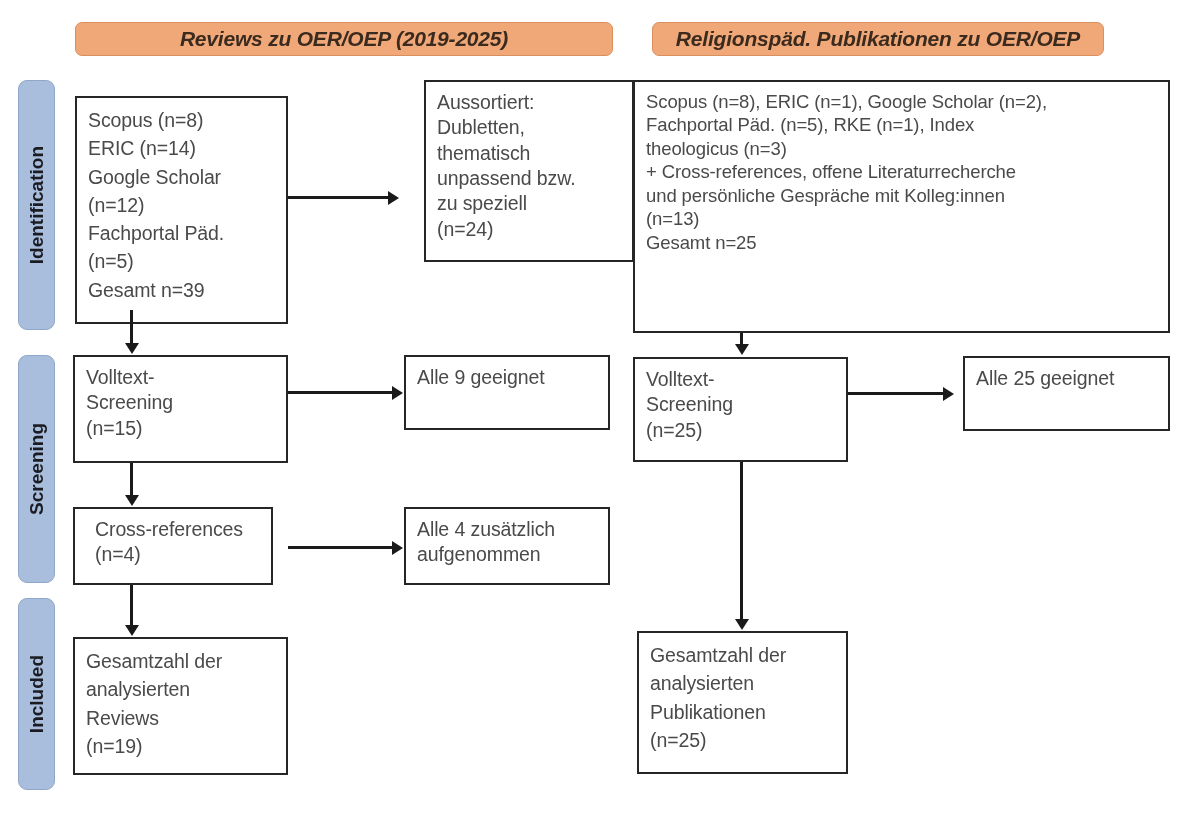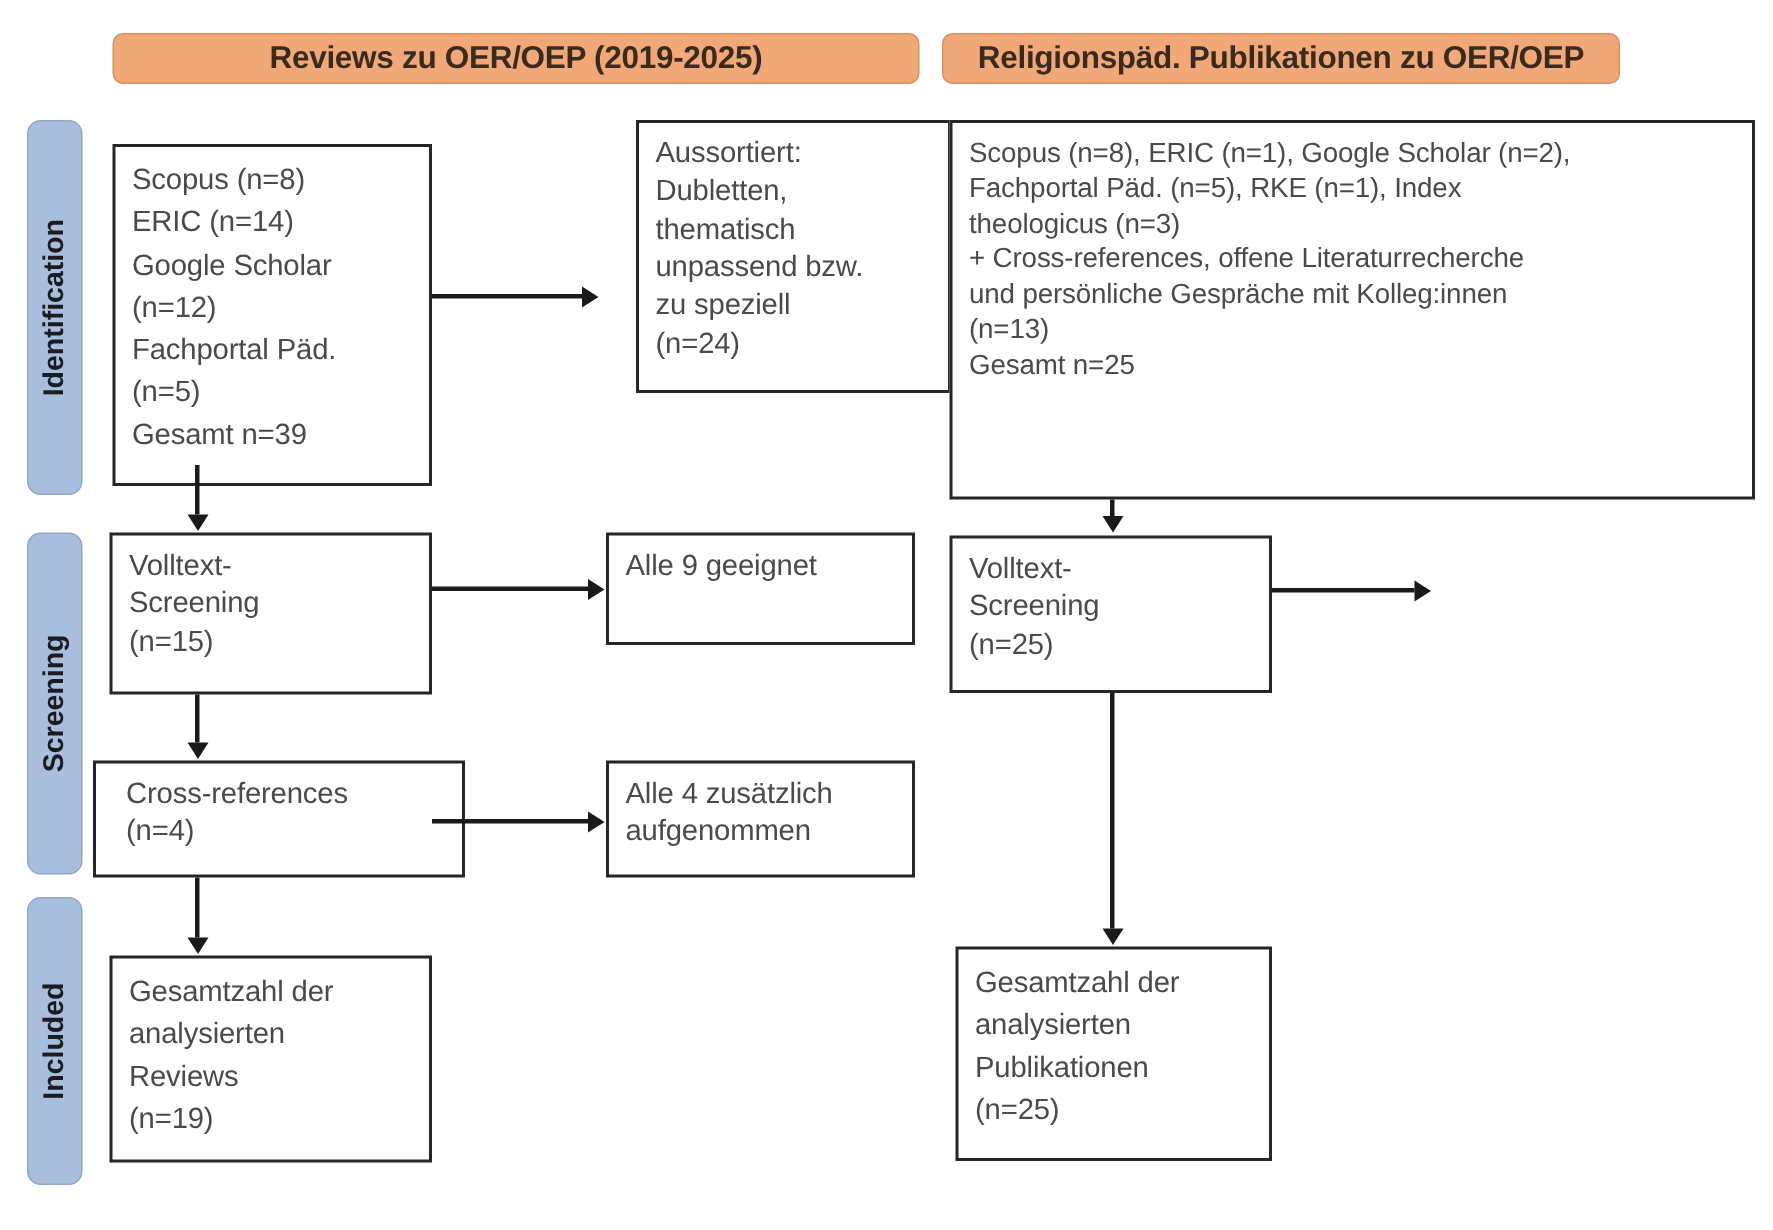--- a/index.html
+++ b/index.html
@@ -27,20 +27,21 @@
     border-radius: 7px;
     color: #3B2A1E;
     font-weight: bold;
     font-size: 21px;
     letter-spacing: -0.2px;
     display: flex;
     align-items: center;
     justify-content: center;
     text-align: center;
     white-space: nowrap;
+    font-style: italic;
   }
 
   
   .stage-pill {
     position: absolute;
     box-sizing: border-box;
     background: #A8BEDC;
     border: 1px solid #8FA7C8;
     border-radius: 9px;
     display: flex;
@@ -103,21 +104,21 @@
 </style>
 </head>
 <body>
 
 <div id="canvas">
 
   <div class="banner" style="left:75px; top:22px; width:538px; height:34px;">
     <span>Reviews zu OER/OEP (2019-2025)</span>
   </div>
 
-  <div class="banner" style="left:628px; top:22px; width:452px; height:34px;">
+  <div class="banner" style="left:652px; top:22px; width:452px; height:34px;">
     <span>Religionspäd. Publikationen zu OER/OEP</span>
   </div>
 
   <div class="stage-pill" style="left:18px; top:80px; width:37px; height:250px;">
     <span>Identification</span>
   </div>
 
   <div class="stage-pill" style="left:18px; top:355px; width:37px; height:228px;">
     <span>Screening</span>
   </div>
@@ -152,21 +153,21 @@
 (n=15)</div>
 
   <div class="box" style="left:404px; top:355px; width:206px; height:75px; white-space:pre-line;">Alle 9 geeignet</div>
 
   <div class="hline" style="left:288px; top:391px; width:104px;"></div>
   <div class="arrow-right" style="left:392px; top:385.5px;"></div>
 
   <div class="vline" style="left:130px; top:463px; height:32px;"></div>
   <div class="arrow-down" style="left:124.5px; top:495px;"></div>
 
-  <div class="box" style="left:62px; top:507px; width:248px; height:78px; white-space:pre-line;padding-left:20px;">Cross-references
+  <div class="box" style="left:73px; top:507px; width:200px; height:78px; white-space:pre-line;padding-left:20px;">Cross-references
 (n=4)</div>
 
   <div class="box" style="left:404px; top:507px; width:206px; height:78px; white-space:pre-line;">Alle 4 zusätzlich
 aufgenommen</div>
 
   <div class="hline" style="left:288px; top:546px; width:104px;"></div>
   <div class="arrow-right" style="left:392px; top:540.5px;"></div>
 
   <div class="vline" style="left:130px; top:585px; height:40px;"></div>
   <div class="arrow-down" style="left:124.5px; top:625px;"></div>
@@ -184,20 +185,21 @@
 (n=13)
 Gesamt n=25</div>
 
   <div class="vline" style="left:740px; top:333px; height:12px;"></div>
   <div class="arrow-down" style="left:734.5px; top:344px;"></div>
 
   <div class="box" style="left:633px; top:357px; width:215px; height:105px; white-space:pre-line;">Volltext-
 Screening
 (n=25)</div>
 
+  <div class="box" style="left:963px; top:356px; width:207px; height:75px; white-space:pre-line;">Alle 25 geeignet</div>
 
   <div class="hline" style="left:848px; top:392px; width:95px;"></div>
   <div class="arrow-right" style="left:943px; top:386.5px;"></div>
 
   <div class="vline" style="left:740px; top:462px; height:157px;"></div>
   <div class="arrow-down" style="left:734.5px; top:619px;"></div>
 
   <div class="box loose" style="left:637px; top:631px; width:211px; height:143px; white-space:pre-line;">Gesamtzahl der
 analysierten
 Publikationen

